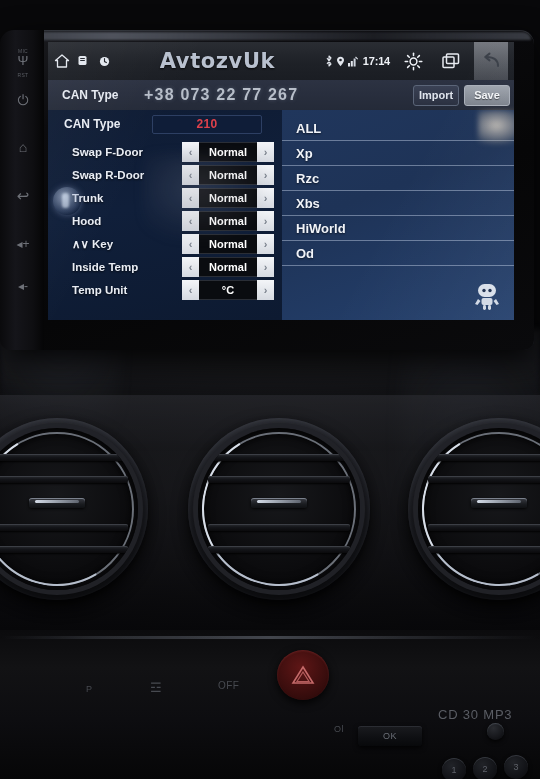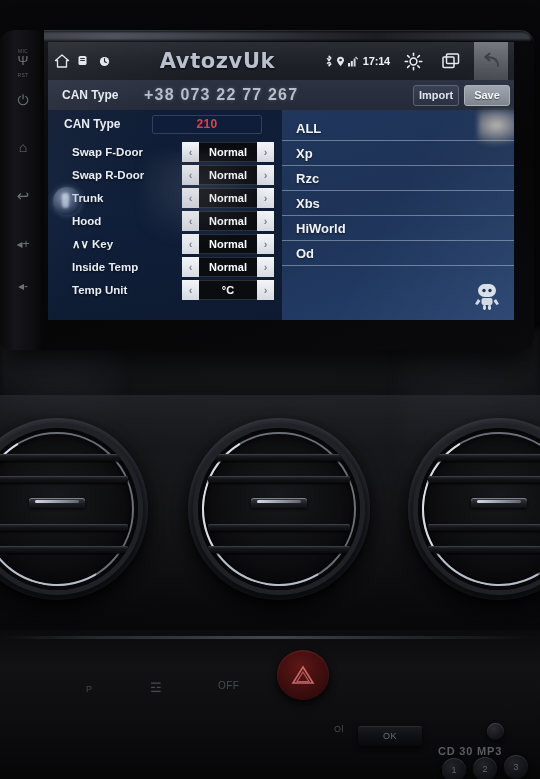--- a/index.html
+++ b/index.html
@@ -460,24 +460,23 @@
     background: radial-gradient(circle at 40% 32%, #212328 0%, #121317 60%, #0a0a0c 100%);
     box-shadow: inset 0 1px 0 rgba(130,138,152,0.25), 0 2px 4px rgba(0,0,0,0.85);
     color: #5d6068;
     font-size: 9px;
     display: flex; align-items: center; justify-content: center;
   }
   .cd-label {
     position: absolute;
     left: 438px; top: 707px;
     color: #5a5d64;
-    font-size: 11px;
-    font-weight: bold;
+    font-size: 13px;
+    font-weight: normal;
     letter-spacing: 0.8px;
-    margin-top: 38px;
   }
   .knob-small {
     position: absolute;
     width: 17px; height: 17px;
     border-radius: 50%;
     background: radial-gradient(circle at 38% 30%, #2a2c31 0%, #141519 65%, #0a0a0c 100%);
     box-shadow: inset 0 1px 1px rgba(150,158,172,0.3), 0 2px 4px rgba(0,0,0,0.85);
   }
   .trim-strip {
     position: absolute;

